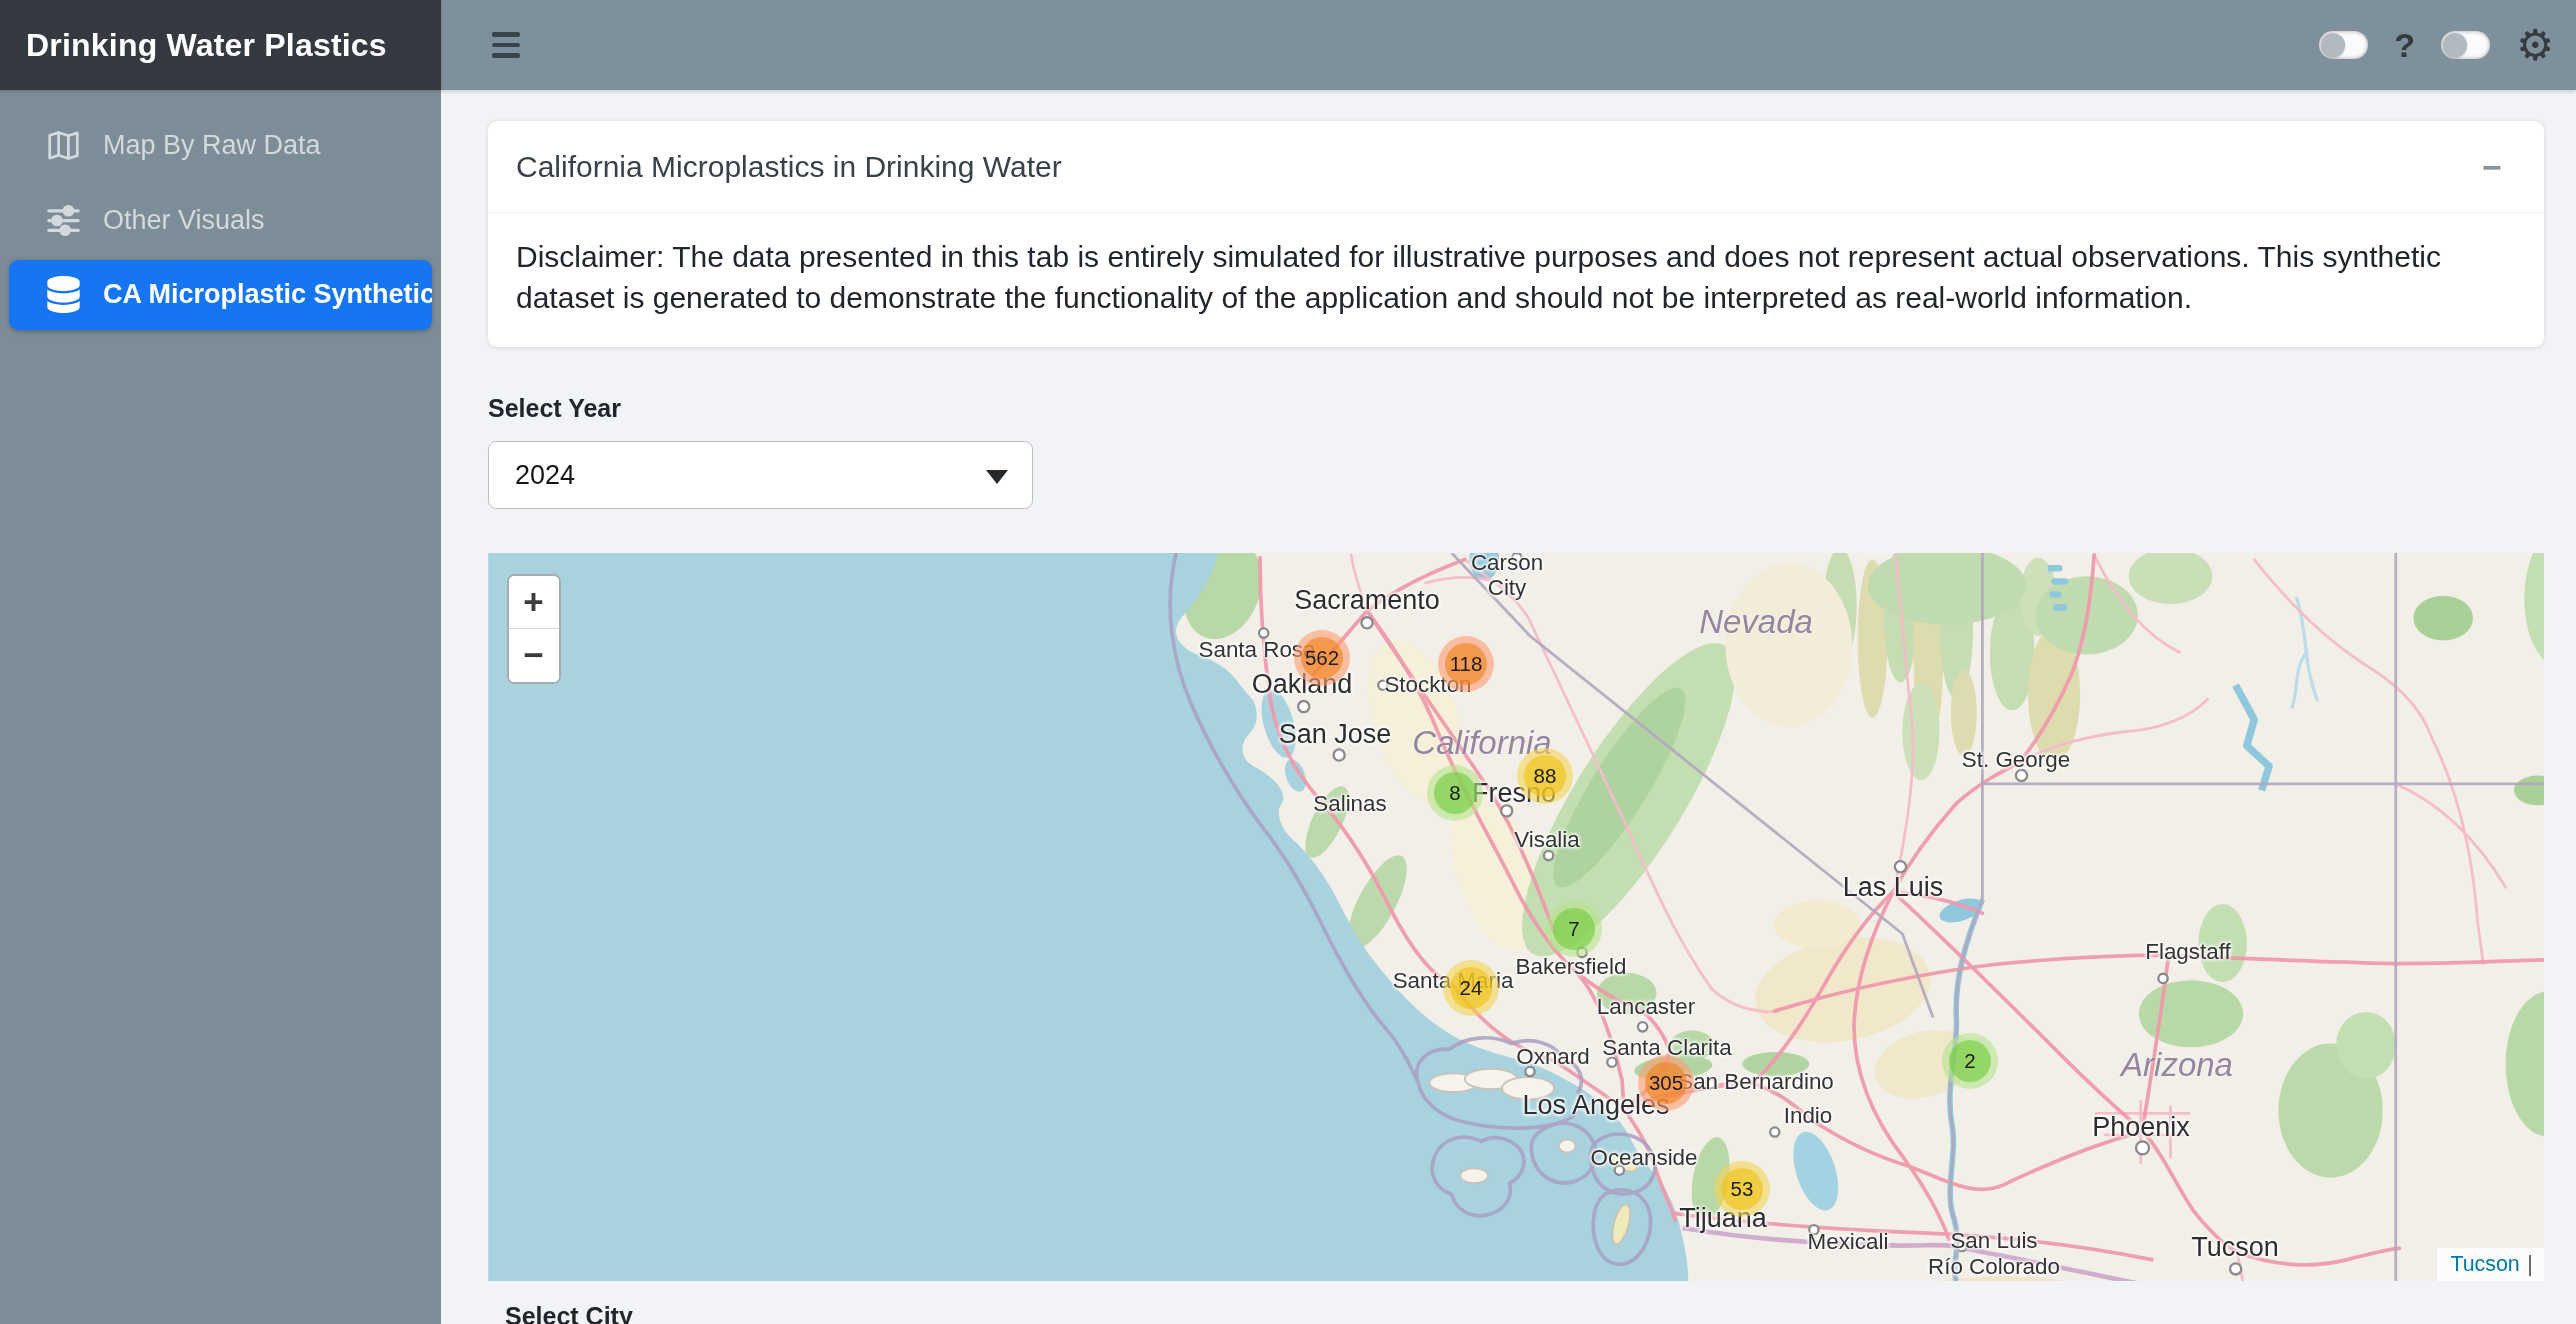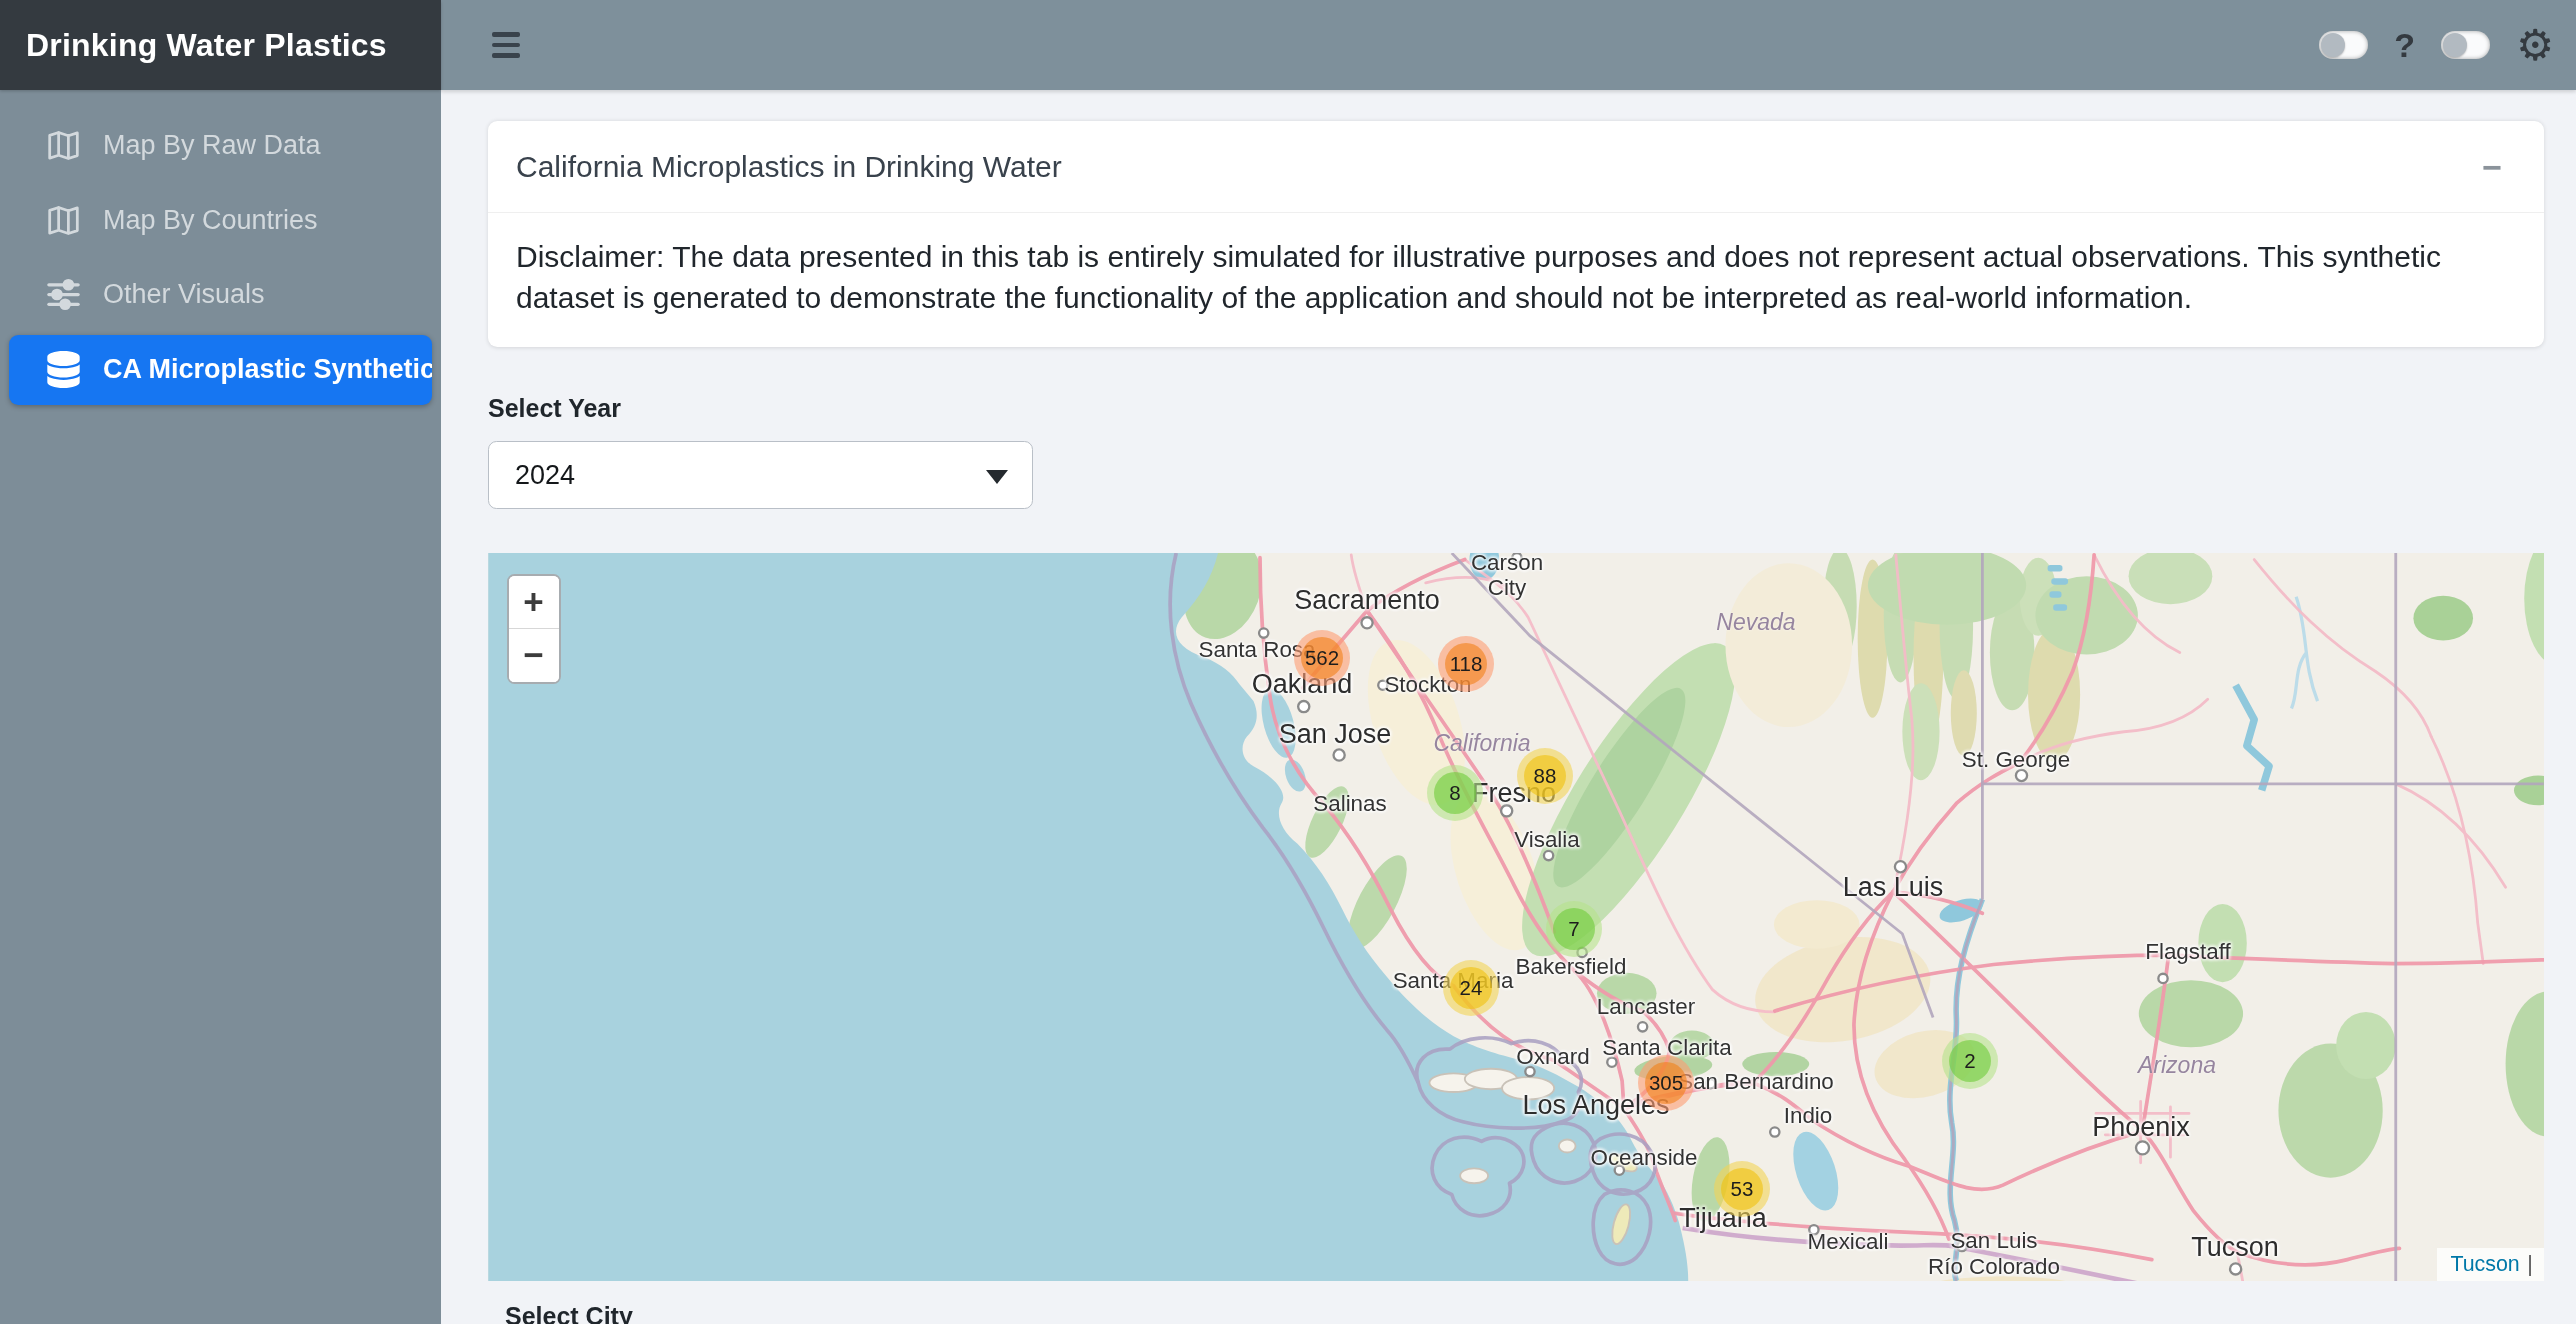--- a/index.html
+++ b/index.html
@@ -60,21 +60,21 @@
     border-top:14px solid #24292e; }
 
   
   .map { position:relative; margin-top:44px; width:2056px; height:728px;
     background:#f2efe8; overflow:hidden; cursor:grab; }
   .map svg.base { position:absolute; left:0; top:0; }
   .maplabel { position:absolute; transform:translate(-50%,-50%); pointer-events:none;
     font-size:22.4px; color:#333; white-space:pre-line; text-align:center; line-height:1.15;
     text-shadow:0 0 3.7px #fff,0 0 3.7px #fff,0 0 4.7px #fff,0 0 4.7px #fff; z-index:3; }
   .maplabel.major { font-size:27px; color:#2d2d2d; }
-  .maplabel.state { font-style:italic; font-size:23px; color:#96859f; text-shadow:0 0 2.8px rgba(255,255,255,.7); }
+  .maplabel.state { font-style:italic; font-size:33px; color:#96859f; text-shadow:0 0 2.8px rgba(255,255,255,.7); }
   .cluster { position:absolute; width:56px; height:56px; margin:-28px 0 0 -28px;
     border-radius:50%; z-index:5; cursor:pointer; }
   .cluster-inner { width:42px; height:42px; margin:7px; border-radius:50%;
     display:flex; align-items:center; justify-content:center;
     font-size:20.5px; font-weight:500; color:#1d1d1d; }
   .zoomctl { position:absolute; left:18.6px; top:20.5px; width:54px; border-radius:7.5px;
     border:2.8px solid rgba(60,70,80,.45); overflow:hidden; z-index:6; background:#fff; }
   .zoomctl .zbtn { height:53px; display:flex; align-items:center; justify-content:center;
     font-size:35px; font-weight:700; color:#3c3c3c; background:#fff; cursor:pointer; }
   .zoomctl .zbtn:first-child { border-bottom:1.9px solid #d7d7d7; }
@@ -95,28 +95,20 @@
     <span class="brand-title">Drinking Water Plastics</span>
   </div>
   <nav class="menu">
     <div class="menu-item">
       <span class="mi-icon">
         <svg width="39" height="39" viewBox="0 0 24 24" fill="none" stroke="currentColor" stroke-width="1.7" stroke-linejoin="round" stroke-linecap="round">
             <path d="M3.5 5.8 9 4l6 2 5.5-1.8v14L15 20 9 18l-5.5 1.8zM9 4v14M15 6v14"></path>
           </svg>
       </span>
       <span class="mi-label">Map By Raw Data</span>
-    </div>
-    <div class="menu-item">
-      <span class="mi-icon">
-        <svg width="39" height="39" viewBox="0 0 24 24" fill="none" stroke="currentColor" stroke-width="1.7" stroke-linejoin="round" stroke-linecap="round">
-            <path d="M3.5 5.8 9 4l6 2 5.5-1.8v14L15 20 9 18l-5.5 1.8zM9 4v14M15 6v14"></path>
-          </svg>
-      </span>
-      <span class="mi-label">Map By Countries</span>
     </div>
     <div class="menu-item">
       <span class="mi-icon">
         <svg width="39" height="39" viewBox="0 0 24 24" stroke="currentColor" stroke-width="2" stroke-linecap="round">
             <line x1="3" y1="6" x2="21" y2="6"></line>
             <circle cx="15" cy="6" r="2.6" fill="currentColor"></circle>
             <line x1="3" y1="12" x2="21" y2="12"></line>
             <circle cx="8" cy="12" r="2.6" fill="currentColor"></circle>
             <line x1="3" y1="18" x2="21" y2="18"></line>
             <circle cx="13" cy="18" r="2.6" fill="currentColor"></circle>

